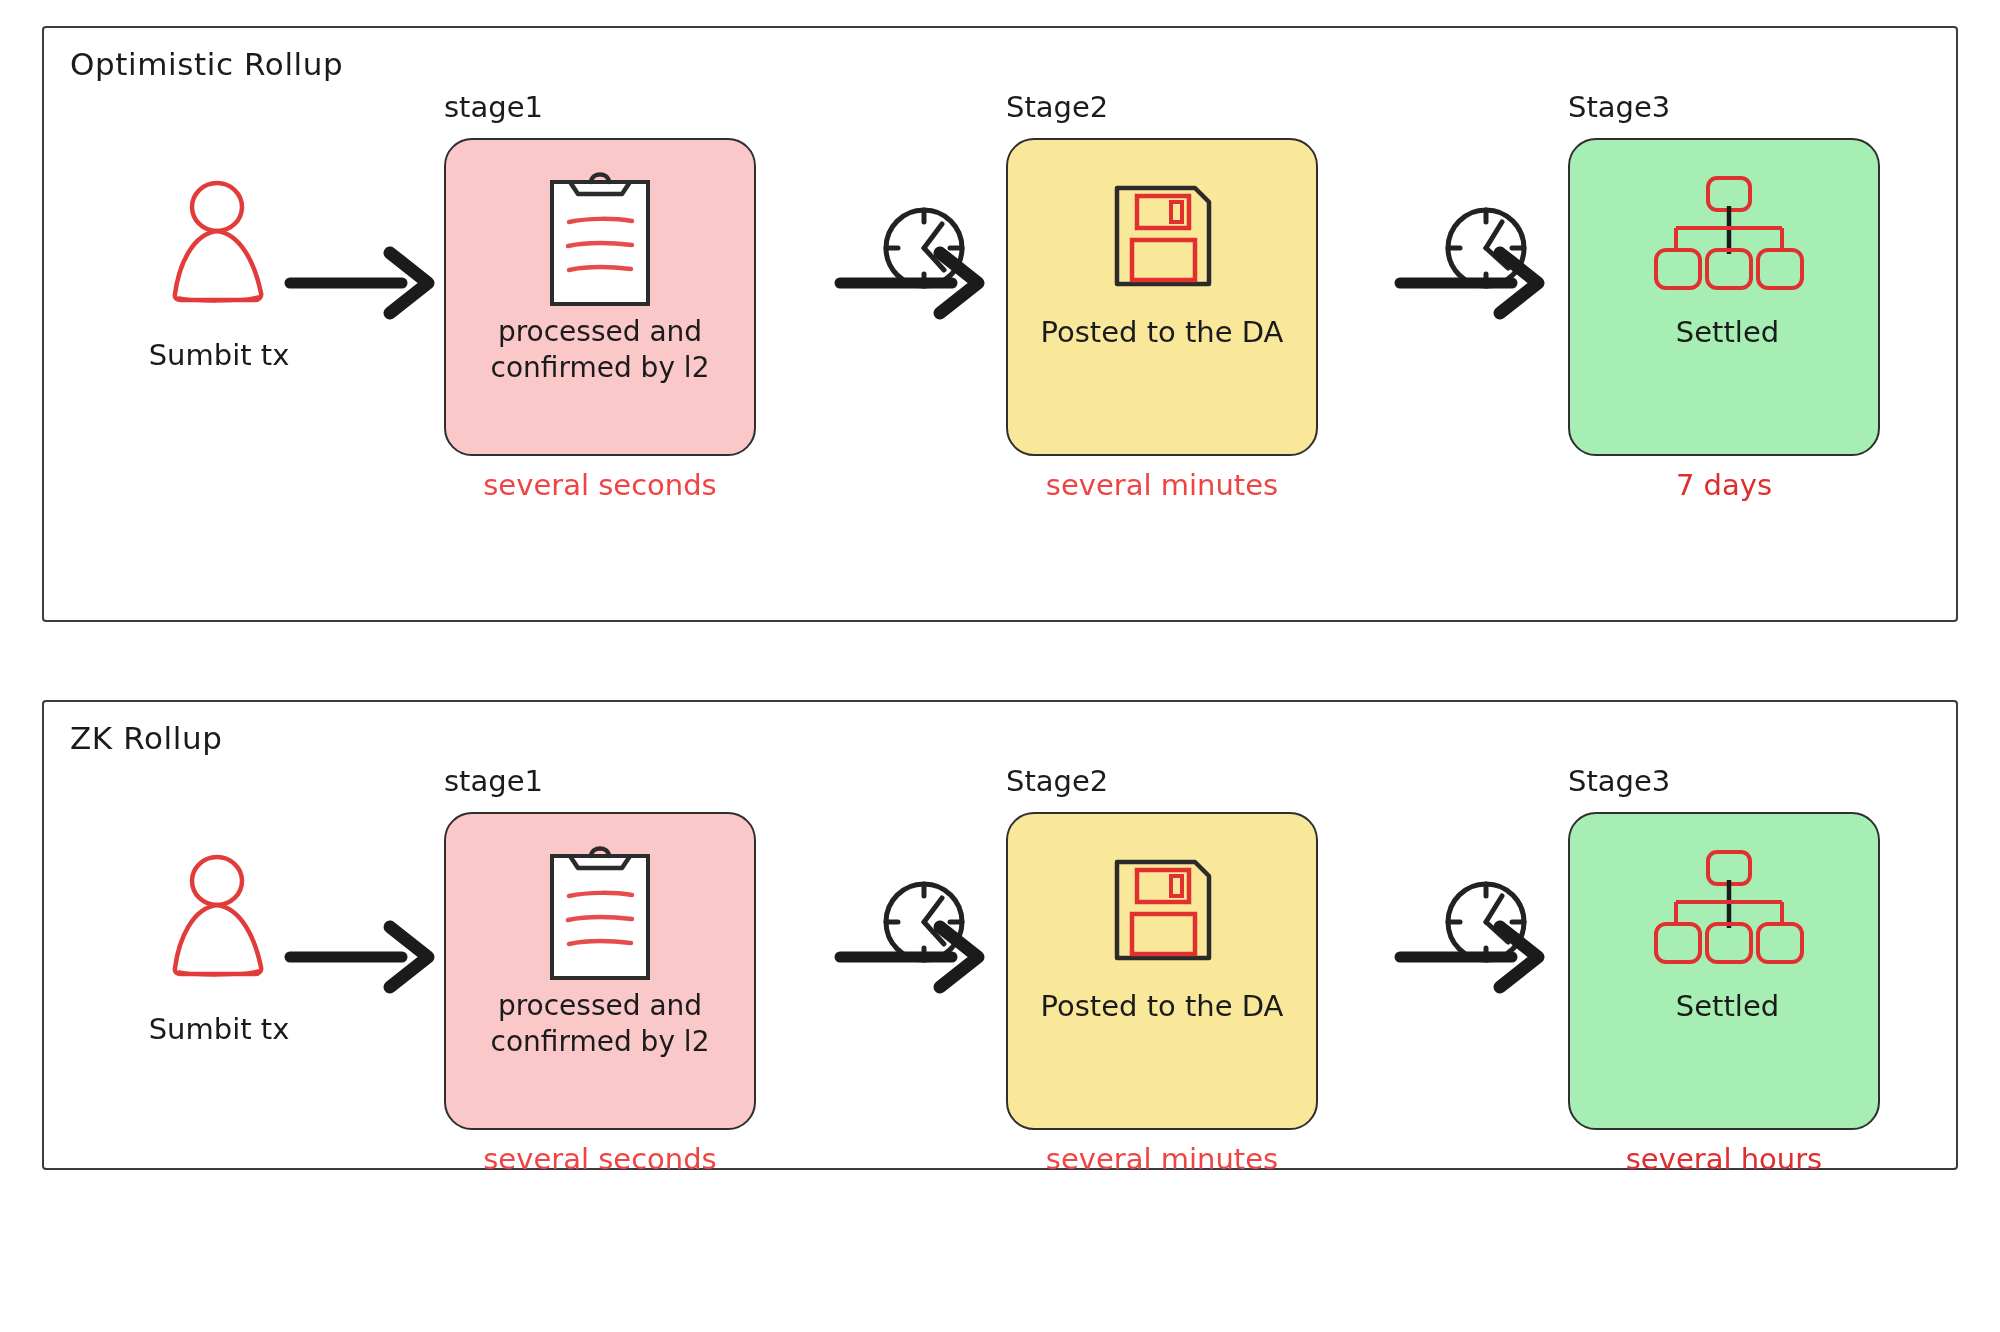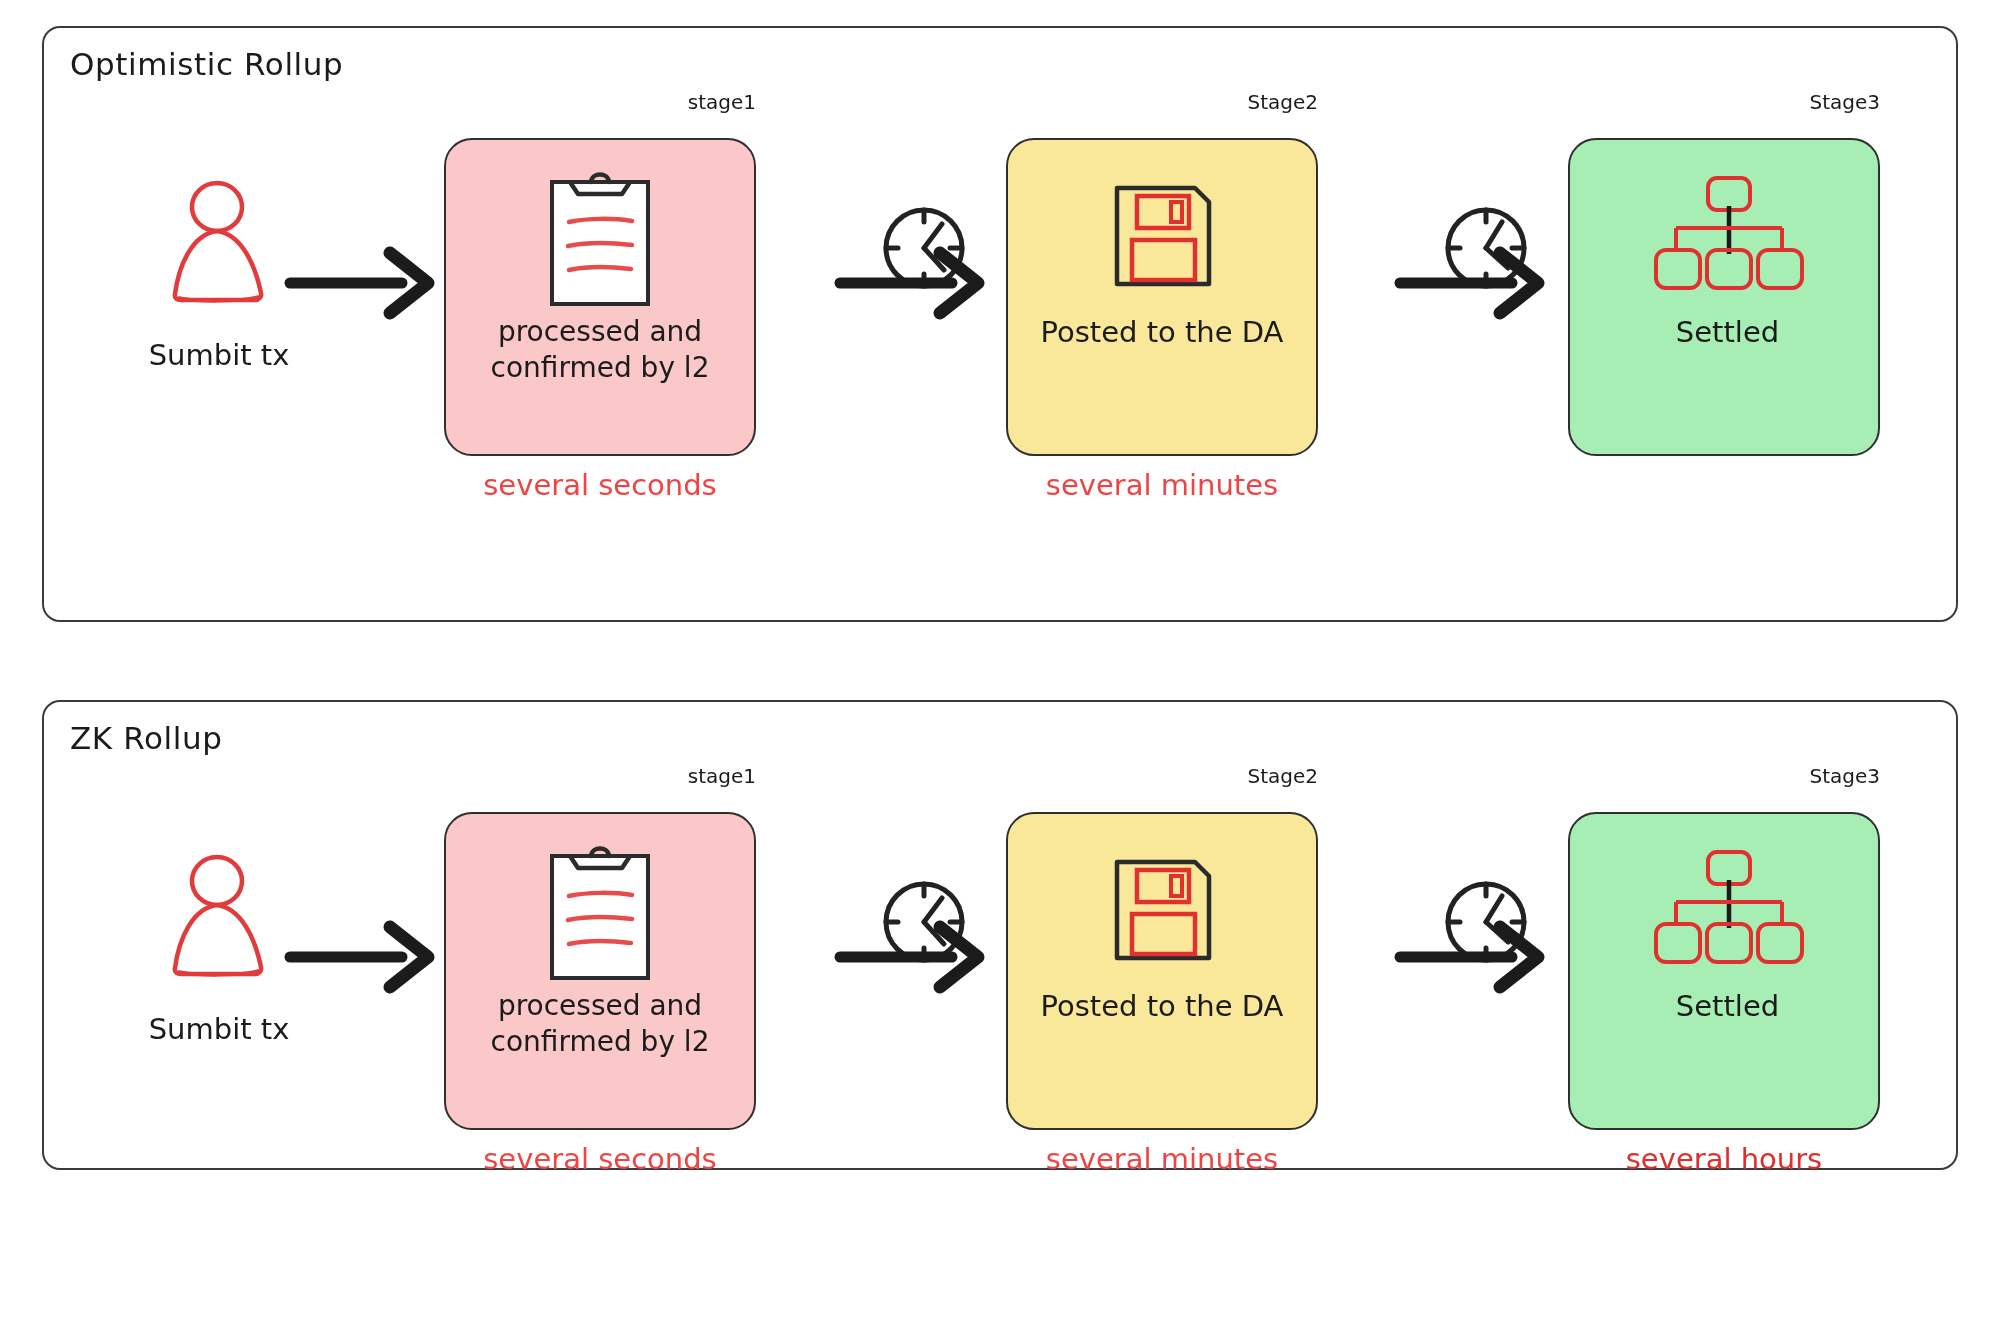--- a/index.html
+++ b/index.html
@@ -21,21 +21,21 @@
     height: 1332px;
     background: #ffffff;
   }
 
   
   .panel {
     position: absolute;
     left: 42px;
     width: 1916px;
     border: 2.5px solid #3b3b3b;
-    border-radius: 18px;
+    border-radius: 4px;
     background: #ffffff;
     box-sizing: border-box;
   }
   .panel-top    { top: 26px;  height: 596px; }
   .panel-bottom { top: 700px; height: 470px; }
 
   .panel-title {
     position: absolute;
     left: 26px;
     top: 18px;
@@ -84,22 +84,22 @@
   
   .stage {
     position: absolute;
     width: 312px;
   }
   .stage-caption-top {
     position: absolute;
     top: -48px;
     left: 0;
     width: 100%;
-    text-align: right;
-    font-size: 20px;
+    text-align: left;
+    font-size: 29px;
     color: #1b1b1b;
   }
   .stage-box {
     position: relative;
     width: 312px;
     height: 318px;
     border: 2.5px solid #2f2f2f;
     border-radius: 28px;
     box-sizing: border-box;
     display: flex;
@@ -261,20 +261,21 @@
               <path d="M28 58 L134 58" fill="none" stroke="#e03030" stroke-width="4"></path>
               <line x1="28" y1="58" x2="28" y2="80" stroke="#e03030" stroke-width="4"></line>
               <line x1="134" y1="58" x2="134" y2="80" stroke="#e03030" stroke-width="4"></line>
               <rect x="8" y="80" width="44" height="38" rx="10" fill="none" stroke="#e03030" stroke-width="4"></rect>
               <rect x="59" y="80" width="44" height="38" rx="10" fill="none" stroke="#e03030" stroke-width="4"></rect>
               <rect x="110" y="80" width="44" height="38" rx="10" fill="none" stroke="#e03030" stroke-width="4"></rect>
             </svg>
           </div>
           <div class="stage-text">Settled</div>
         </div>
+        <div class="stage-caption-bottom highlight">7 days</div>
       </div>
 
     </div>
   </div>
 
   <div class="panel panel-bottom">
 
     <div class="panel-title">ZK Rollup</div>
 
     <div class="row">

